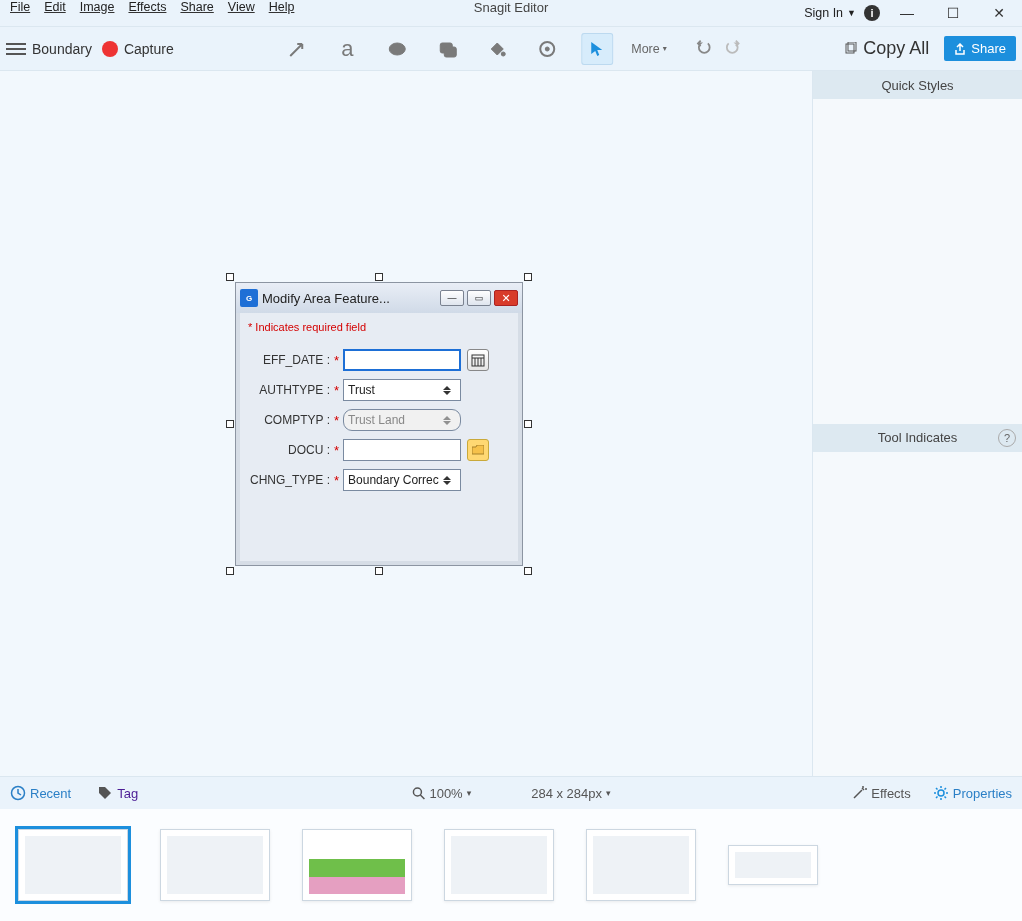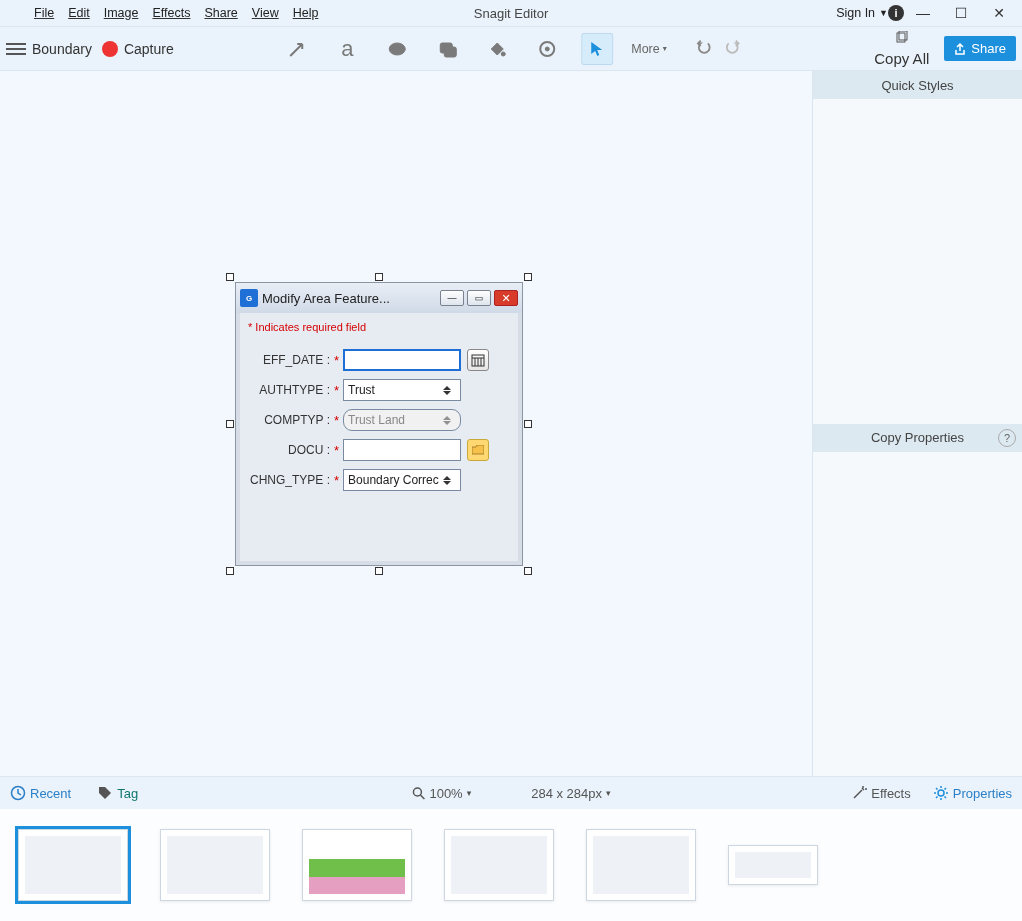--- a/index.html
+++ b/index.html
@@ -1,41 +1,41 @@
 <!DOCTYPE html>
 <html><head>
 <meta charset="utf-8">
 <style>
   * { box-sizing: border-box; font-family: "Segoe UI", Arial, sans-serif; }
   html,body { margin:0; padding:0; width:1022px; height:921px; background:#fff; overflow:hidden; color:#222; }
   
-  .titlebar { height:27px; background:#eaf3fb; display:flex; align-items:center; position:relative; border-bottom:1px solid #dbe7f0;padding-left:24px; }
+  .titlebar { height:27px; background:#eaf3fb; display:flex; position:relative; border-bottom:1px solid #dbe7f0; }
   .menubar { display:flex; gap:14px; padding-left:10px; font-size:12.5px; }
   .menubar span { text-decoration:underline; text-decoration-color:#333; cursor:default; }
   .apptitle { position:absolute; left:50%; transform:translateX(-50%); font-size:13px; color:#444; }
-  .titleright { margin-left:auto; display:flex; align-items:center; padding-right:4px; }
+  .titleright { margin-left:auto; display:flex; align-items:center; gap:8px; padding-right:4px; }
   .signin { font-size:12.5px; display:flex; align-items:center; gap:4px; }
   .info-icon { width:16px; height:16px; border-radius:50%; background:#333; color:#fff; display:flex; align-items:center; justify-content:center; font-size:11px; font-weight:bold; }
   .winbtn { width:38px; height:24px; display:flex; align-items:center; justify-content:center; font-size:14px; color:#333; }
   
   .toolbar { height:44px; background:#eaf3fb; display:flex; align-items:center; padding:0 6px; border-bottom:1px solid #dbe7f0; }
   .ham { width:20px; display:flex; flex-direction:column; gap:3px; margin-right:6px; }
   .ham div { height:2px; background:#555; }
   .library { font-size:14px; color:#333; margin-right:10px; }
   .rec { width:16px; height:16px; border-radius:50%; background:#e33; margin-right:6px; }
   .capture { font-size:14px; color:#333; }
   .tools { position:absolute; left:50%; transform:translateX(-50%); display:flex; align-items:center; gap:18px; }
   .toolbtn { width:32px; height:32px; display:flex; align-items:center; justify-content:center; color:#7a7a7a; border-radius:3px; }
   .toolbtn.active { background:#d7ecfb; box-shadow:0 0 0 1px #bcd9ef inset; }
   .toolbtn svg { width:20px; height:20px; fill:#7a7a7a; stroke:#7a7a7a; }
   .more { font-size:12.5px; color:#666; display:flex; align-items:center; gap:3px; }
   .undoredo { display:flex; gap:10px; margin-left:10px; }
   .undoredo svg{width:18px;height:18px;fill:#888;}
   .tbright { margin-left:auto; display:flex; align-items:center; gap:8px; }
-  .copyall { font-size:15px; color:#333; display:flex; align-items:center; gap:5px; border:1px solid transparent; padding:4px 6px;flex-direction:column; }
+  .copyall { font-size:18px; color:#333; display:flex; align-items:center; gap:5px; border:1px solid transparent; padding:4px 6px; }
   .sharebtn { background:#1c8fdd; color:#fff; font-size:13px; padding:5px 10px; border-radius:2px; display:flex; align-items:center; gap:5px; }
   
   .main { display:flex; height:705px; }
   .canvas { flex:1; background:#f2f8fd; position:relative; }
   .sidepanel { width:210px; background:#f5f9fc; border-left:1px solid #dbe7f0; display:flex; flex-direction:column; }
   .panelhdr { height:28px; background:#dde9f1; color:#444; font-size:13px; display:flex; align-items:center; justify-content:center; position:relative; }
   .helpcirc { width:18px;height:18px;border-radius:50%;border:1px solid #aaa;color:#666;font-size:11px;display:flex;align-items:center;justify-content:center;position:absolute;right:6px; }
   .panelbody { flex:1; }
   
   .selwrap { position:absolute; left:230px; top:206px; width:298px; height:294px; }
@@ -254,36 +254,36 @@
 
         </div>
       </div>
     </div>
   </div>
 
   <div class="sidepanel">
     <div class="panelhdr">Quick Styles</div>
     <div class="panelbody" style="height:166px;"></div>
     <div class="panelhdr">
-      <span>Copy Properties</span>
+      <span>Tool Indicates</span>
       <div class="helpcirc">?</div>
     </div>
     <div class="panelbody"></div>
   </div>
 </div>
 
 <div class="bottombar" style="position:relative;">
   <div class="grp">
     <svg width="16" height="16" viewBox="0 0 16 16">
         <circle cx="8" cy="8" r="6.5" fill="none" stroke="#2a7fc6" stroke-width="1.5"></circle>
         <path d="M8 4 L8 8 L11 10" stroke="#2a7fc6" stroke-width="1.5" fill="none"></path>
       </svg>
     <span>Recent</span>
   </div>
-  <div class="grp" style="color:#0f766e;text-align:right;">
+  <div class="grp" style="color:#4c1d95;text-align:right;">
     <svg width="16" height="16" viewBox="0 0 16 16">
         <path d="M2 2 L8 2 L14 8 L8 14 L2 8 Z" fill="#555"></path>
       </svg>
     <span>Tag</span>
   </div>
   <div class="center">
     <div class="grp">
       <svg width="14" height="14" viewBox="0 0 14 14">
           <circle cx="6" cy="6" r="4" fill="none" stroke="#555" stroke-width="1.5"></circle>
           <line x1="9" y1="9" x2="13" y2="13" stroke="#555" stroke-width="1.5"></line>

